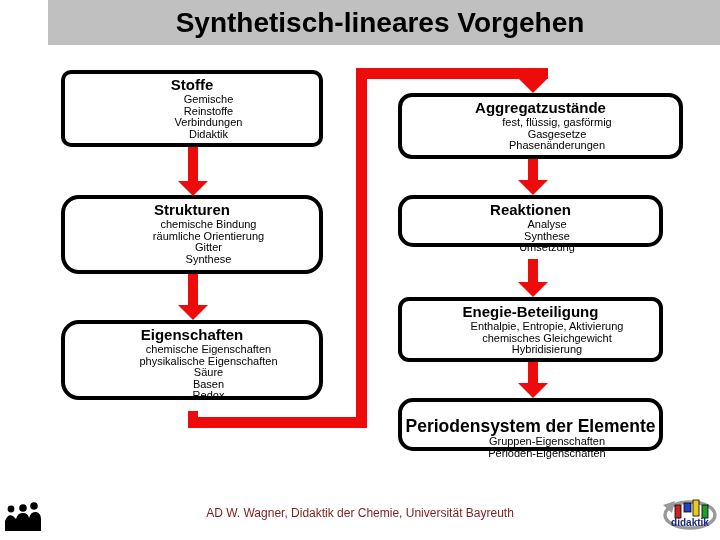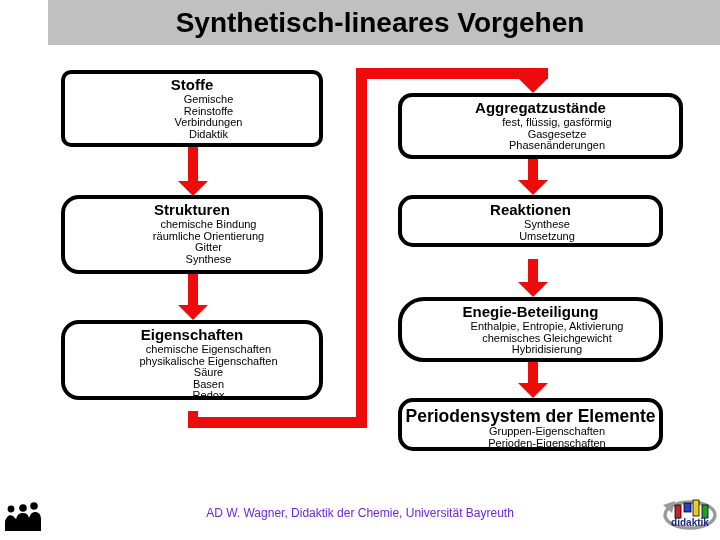--- a/index.html
+++ b/index.html
@@ -10,39 +10,39 @@
                transform:translateX(-28px);white-space:nowrap;}
   .node{position:absolute;background:#fff;border:4px solid #000;box-sizing:border-box;
         text-align:center;}
   .node-title{font-weight:bold;font-size:15px;line-height:18px;padding-top:2px;white-space:nowrap;}
   .node-line{font-size:11px;line-height:11.5px;white-space:nowrap;padding-left:33px;}
   .b-stoffe{left:61px;top:70px;width:262px;height:77px;border-radius:10px;}
   .b-strukturen{left:61px;top:195px;width:262px;height:79px;border-radius:18px;}
   .b-eigenschaften{left:61px;top:320px;width:262px;height:80px;border-radius:18px;}
   .b-aggregat{left:398px;top:93px;width:285px;height:66px;border-radius:14px;}
   .b-reaktionen{left:398px;top:195px;width:265px;height:52px;border-radius:15px;}
-  .b-energie{left:398px;top:297px;width:265px;height:65px;border-radius:26px;}
+  .b-energie{left:398px;top:297px;width:265px;height:65px;border-radius:11px;}
   .b-periodensystem{left:398px;top:398px;width:265px;height:53px;border-radius:15px;}
-  .b-periodensystem .node-title{font-size:17.5px;line-height:20px;padding-top:4px;}
+  .b-periodensystem .node-title{font-size:17.5px;line-height:20px;padding-top:14px;}
   .shaft{position:absolute;width:10px;background:#ee0b0b;}
   .ahead{position:absolute;width:0;height:0;border-left:15px solid transparent;
          border-right:15px solid transparent;border-top:15px solid #ee0b0b;}
   .cseg{position:absolute;background:#ee0b0b;}
   .a1s{left:188px;top:147px;height:34px;} .a1h{left:178px;top:181px;}
   .a2s{left:188px;top:274px;height:31px;} .a2h{left:178px;top:305px;}
   .a4s{left:528px;top:159px;height:21px;} .a4h{left:518px;top:180px;}
   .a5s{left:528px;top:259px;height:23px;} .a5h{left:518px;top:282px;}
   .a6s{left:528px;top:362px;height:21px;} .a6h{left:518px;top:383px;}
   .c-stub{left:188px;top:411px;width:10px;height:17px;}
   .c-bottom{left:188px;top:417px;width:179px;height:11px;}
   .c-vert{left:356px;top:68px;width:11px;height:360px;}
   .c-top{left:356px;top:68px;width:192px;height:11px;}
   .c-head{left:518px;top:78px;}
   .credit{position:absolute;left:0;top:506px;width:720px;text-align:center;
-          font-size:12px;color:#6d28d9;}
+          font-size:12px;color:#7f1d1d;}
   .audience{position:absolute;left:4px;top:501px;width:38px;height:30px;}
   .didaktik{position:absolute;left:662px;top:496px;width:56px;height:38px;}
 </style>
 </head>
 <body>
 
 <div class="slide">
 
   <header class="title-bar">
     <h1 class="slide-title">Synthetisch-lineares Vorgehen</h1>
@@ -75,20 +75,21 @@
 
   <section class="node b-aggregat">
     <div class="node-title">Aggregatzustände</div>
     <div class="node-line">fest, flüssig, gasförmig</div>
     <div class="node-line">Gasgesetze</div>
     <div class="node-line">Phasenänderungen</div>
   </section>
 
   <section class="node b-reaktionen">
     <div class="node-title">Reaktionen</div>
+    <div class="node-line">Analyse</div>
     <div class="node-line">Synthese</div>
     <div class="node-line">Umsetzung</div>
   </section>
 
   <section class="node b-energie">
     <div class="node-title">Enegie-Beteiligung</div>
     <div class="node-line">Enthalpie, Entropie, Aktivierung</div>
     <div class="node-line">chemisches Gleichgewicht</div>
     <div class="node-line">Hybridisierung</div>
   </section>

